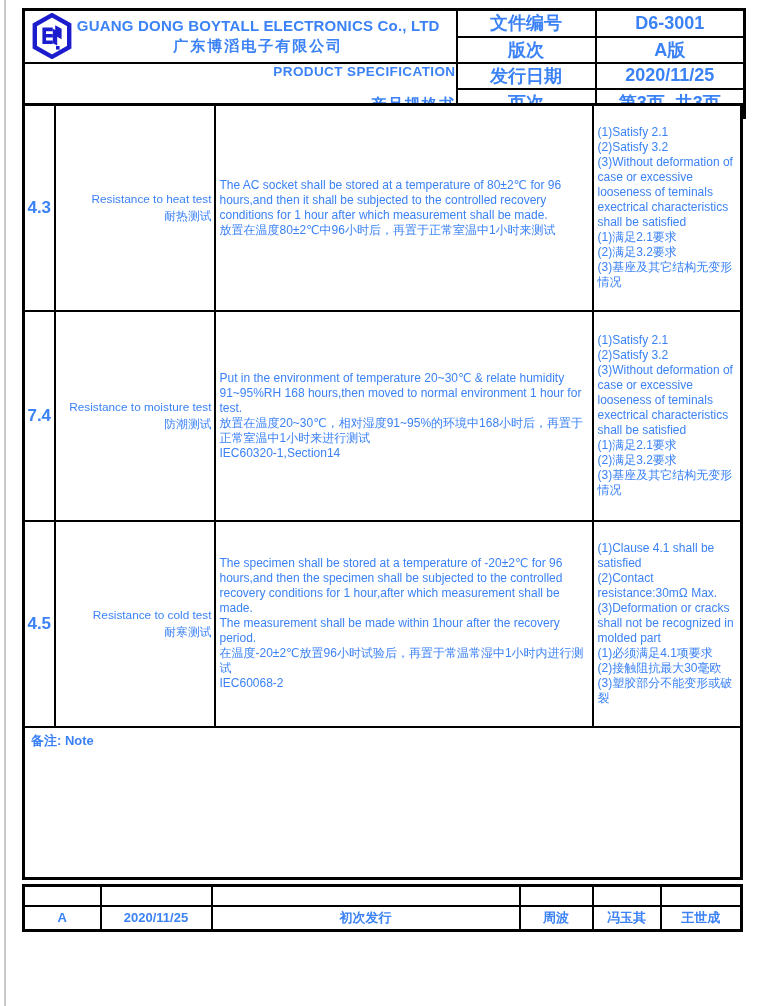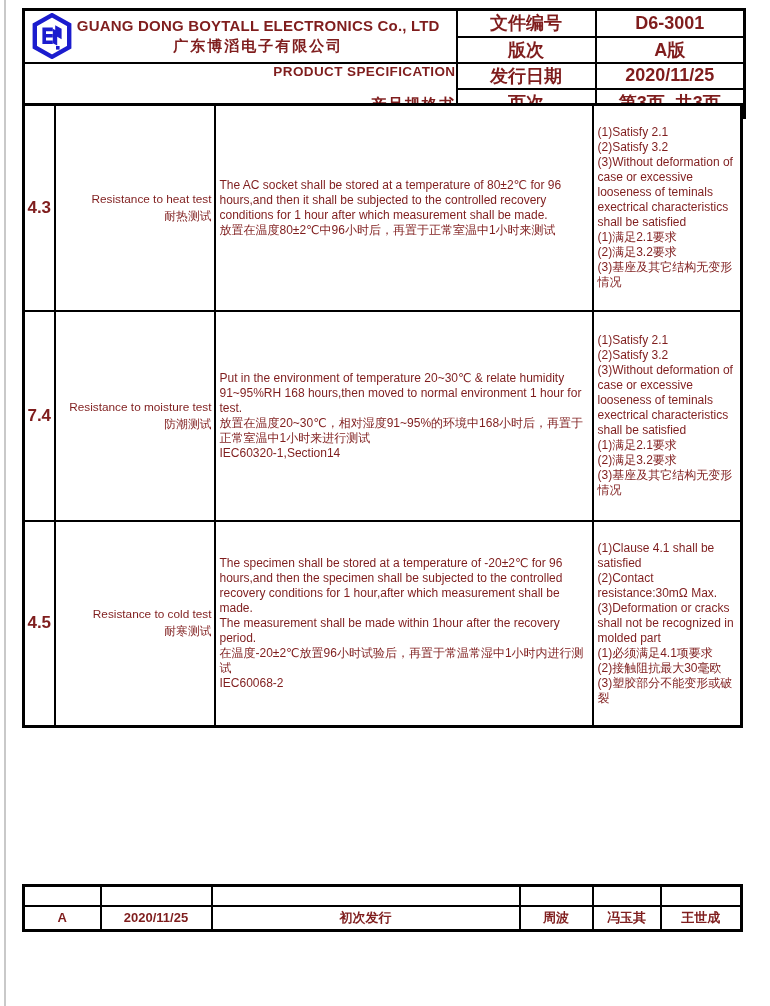--- a/index.html
+++ b/index.html
@@ -1,18 +1,18 @@
 <!DOCTYPE html>
 <html><head>
 <meta charset="utf-8">
 <style>
   html,body { margin:0; padding:0; background:#ffffff; }
   .page {
     position:relative; width:770px; height:1006px; background:#ffffff;
-    font-family:"Liberation Sans","DejaVu Sans",sans-serif; color:#7f1d1d;
+    font-family:"Liberation Sans","DejaVu Sans",sans-serif; color:#3b82f6;
     overflow:hidden;
   }
   .scan-edge { position:absolute; left:4px; top:0; width:2px; height:1006px; background:#c9c9c9; }
 
   table { border-collapse:collapse; table-layout:fixed; position:absolute; background:#fff; }
   td { border:2px solid #000; padding:0; overflow:hidden; }
   .outer { border:3px solid #000; }
 
   
   .header-table { left:22px; top:8px; width:721px; }
@@ -153,20 +153,23 @@
           </td>
       <td class="cell-crit">
             <div class="pre">(1)Clause 4.1 shall be satisfied
 (2)Contact resistance:30mΩ Max.
 (3)Deformation or cracks shall not be recognized in molded part
 (1)必须满足4.1项要求
 (2)接触阻抗最大30毫欧
 (3)塑胶部分不能变形或破裂</div>
           </td>
     </tr>
+    <tr class="row-note">
+      <td class="note-cell" colspan="4">备注: Note</td>
+    </tr>
   </tbody>
     </table>
 
   <table class="rev-table outer">
     <colgroup>
       <col style="width:77px">
         <col style="width:111px">
         <col style="width:308px">
       <col style="width:73px">
         <col style="width:68px">

